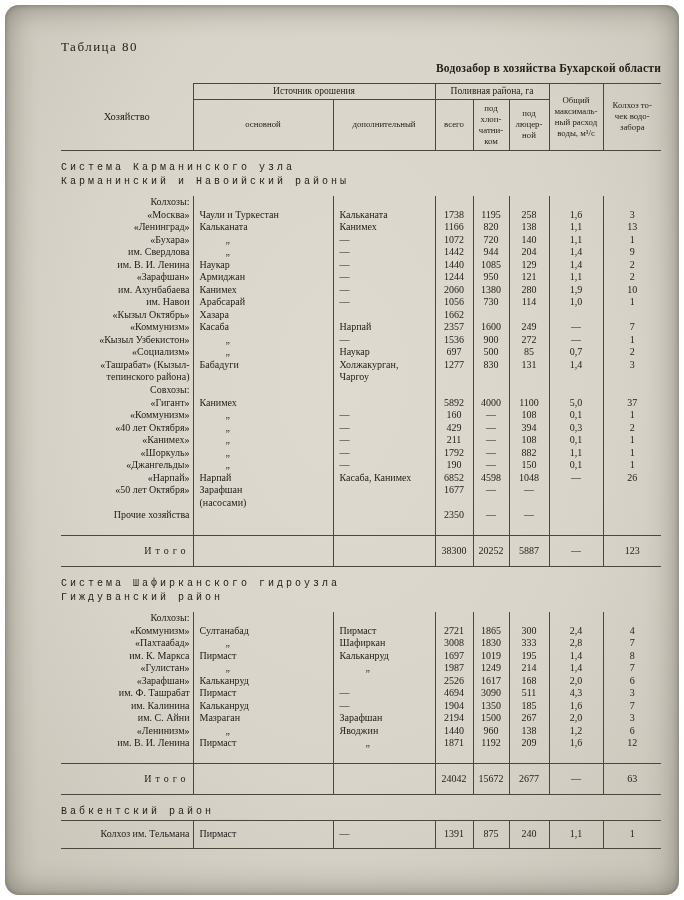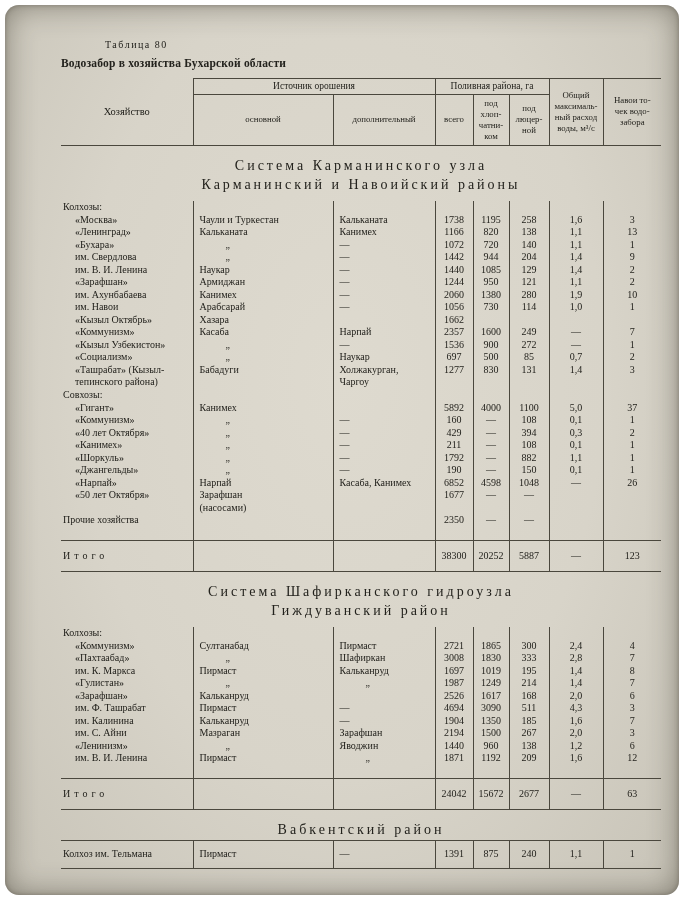--- a/index.html
+++ b/index.html
@@ -5,42 +5,42 @@
   * { margin:0; padding:0; box-sizing:border-box; }
   html,body { width:684px; height:900px; }
   body { background:#ffffff; position:relative; font-family:"Liberation Serif","DejaVu Serif",serif; }
   .page {
     position:absolute; inset:5px; border-radius:14px; overflow:hidden;
     background: radial-gradient(ellipse at 50% 42%, #dedacf 0%, #d8d4c9 55%, #c7c3b7 100%);
     box-shadow: inset 0 0 30px rgba(45,40,28,.45), inset 0 0 5px rgba(45,40,28,.35);
     color:#23221d;
   }
   .content { position:absolute; left:56px; top:34px; width:600px; }
-  .table-label { font-size:10px; letter-spacing:1.5px; margin-bottom:7px;margin-left:44px; }
-  .doc-title { font-size:11.5px; font-weight:bold; letter-spacing:.2px; margin-bottom:9px; }
+  .table-label { font-size:13px; letter-spacing:1.5px; margin-bottom:7px; }
+  .doc-title { font-size:11.5px; font-weight:bold; letter-spacing:.2px; margin-bottom:9px;text-align:right; }
 
   table { border-collapse:collapse; width:100%; table-layout:fixed; }
   th, td { font-size:10px; line-height:1.25; vertical-align:top; padding:0 3px; color:#23221d; }
 
   .bl { border-left:1px solid #4a473d; }
   .bt { border-top:1px solid #4a473d; }
   .hb { border-bottom:1px solid #4a473d; }
 
   th { font-weight:normal; }
   .h-farm { font-size:10.5px; vertical-align:middle; }
   .h-group { font-size:9.5px; text-align:center; border-bottom:1px solid #4a473d; padding:2px 2px 1px; }
   .h-sub { font-size:8.8px; text-align:center; vertical-align:middle; white-space:pre-line; padding:3px 1px; }
 
-  td.name { text-align:left; padding-left:14px; white-space:pre-line; }
+  td.name { text-align:right; padding-left:14px; white-space:pre-line; }
   td.name.flush { padding-left:2px; }
   td.src { text-align:left; padding-left:6px; white-space:pre-line; }
   td.src.ditto { padding-left:32px; }
   td.num { text-align:center; }
 
-  tr.section-title td { text-align:center; letter-spacing:3px; font-size:14px; padding:11px 0 2px; }
+  tr.section-title td { letter-spacing:3px; font-size:10px; padding:11px 0 2px;font-family:Liberation Mono, monospace; }
   tr.section-title.sub td { padding:0 0 7px; }
   tr.group-label td { height:13px; }
   tr.spacer td { height:14px; }
   tr.total td { border-top:1px solid #4a473d; border-bottom:1px solid #4a473d; padding-top:9px; padding-bottom:8px; }
   tr.total td.label { letter-spacing:4px; }
   tr.ruled td { border-top:1px solid #4a473d; border-bottom:1px solid #4a473d; padding-top:7px; padding-bottom:7px;margin-left:41px; }
 </style>
 </head>
 <body>
 
@@ -62,21 +62,21 @@
       </colgroup>
       <thead>
         <tr>
           <th rowspan="2" class="h-farm hb">Хозяйство</th>
           <th colspan="2" class="h-group bt bl">Источник орошения</th>
           <th colspan="3" class="h-group bt bl">Поливная района, га</th>
           <th rowspan="2" class="h-sub bt bl hb">Общий
 максималь-
 ный расход
 воды, м³/с</th>
-          <th rowspan="2" class="h-sub bt bl hb">Навои то-
+          <th rowspan="2" class="h-sub bt bl hb">Колхоз то-
 чек водо-
 забора</th>
         </tr>
         <tr>
           <th class="h-sub bl hb">основной</th>
           <th class="h-sub bl hb">дополнительный</th>
           <th class="h-sub bl hb">всего</th>
           <th class="h-sub bl hb">под
 хлоп-
 чатни-

